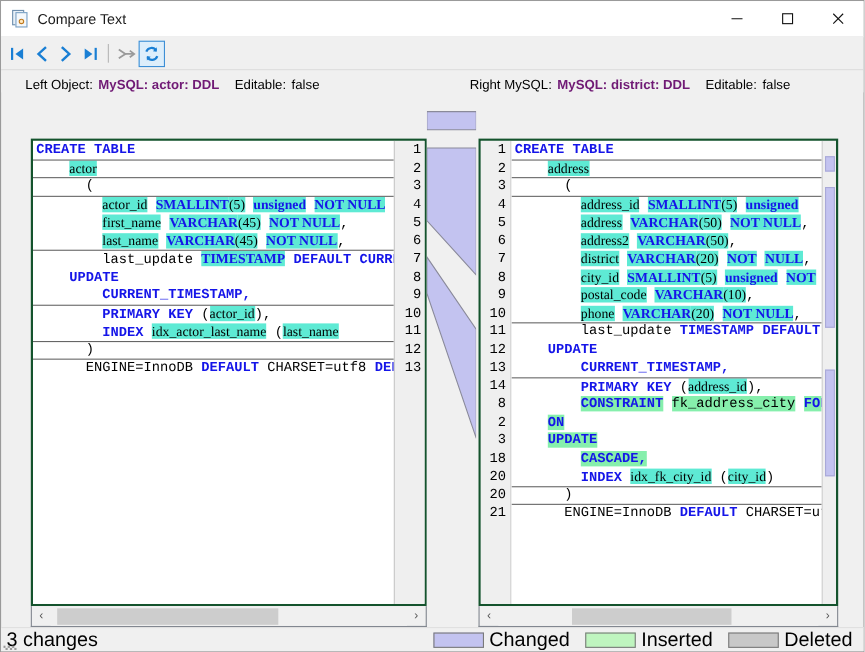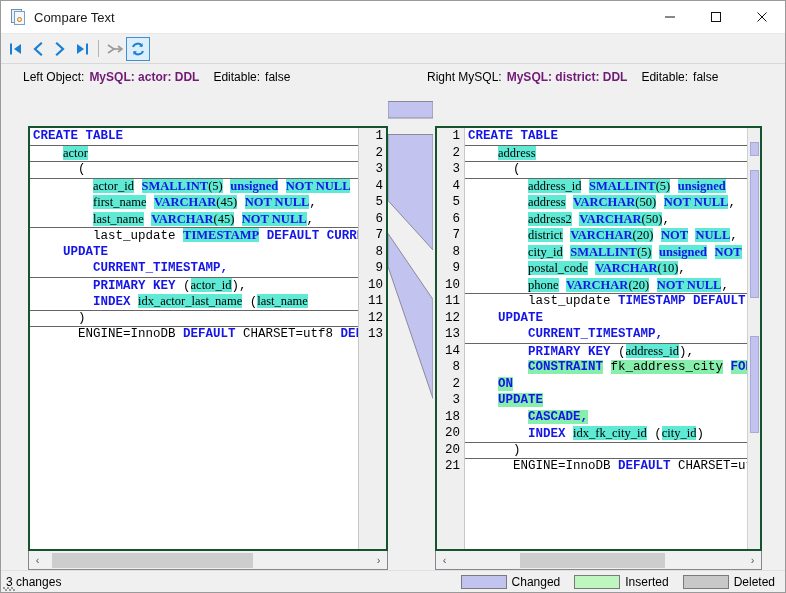--- a/index.html
+++ b/index.html
@@ -193,21 +193,21 @@
     color: #555; font-size: 11px;
   }
   .hs-track { flex: 1 1 auto; height: 17px; background: #f0f0f0; position: relative; }
   .hs-thumb { position: absolute; top: 1px; height: 15px; background: #cdcdcd; }
 
   
   .statusbar {
     height: 22px; min-height: 22px;
     background: #f0f0f0;
     display: flex; align-items: center;
-    font-size: 12px;
+    font-size: 18px;
     border-top: 1px solid #e0e0e0;
     padding-left: 5px;
   }
   .status-text { flex: 1 1 auto; }
   .legend { display: flex; align-items: center; gap: 6px; padding-right: 10px; }
   .leg-item { display: flex; align-items: center; gap: 5px; margin-left: 8px; }
   .leg-sw { width: 46px; height: 14px; border: 1px solid #7a7a7a; }
 
   
   .grip { position: absolute; left: 2px; bottom: 1px; width: 16px; height: 10px; }

